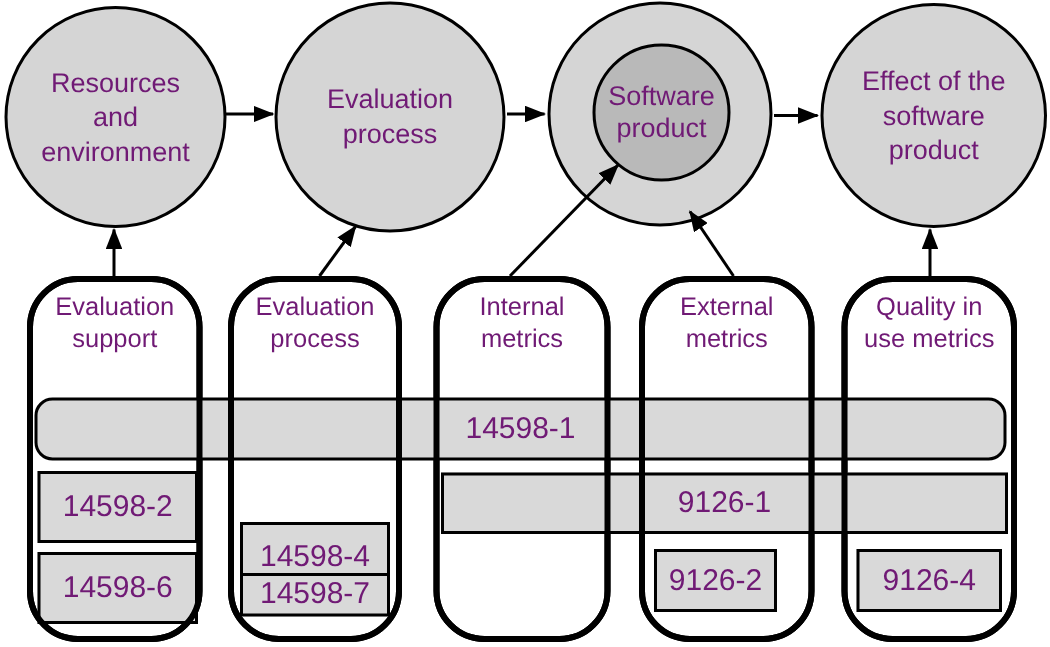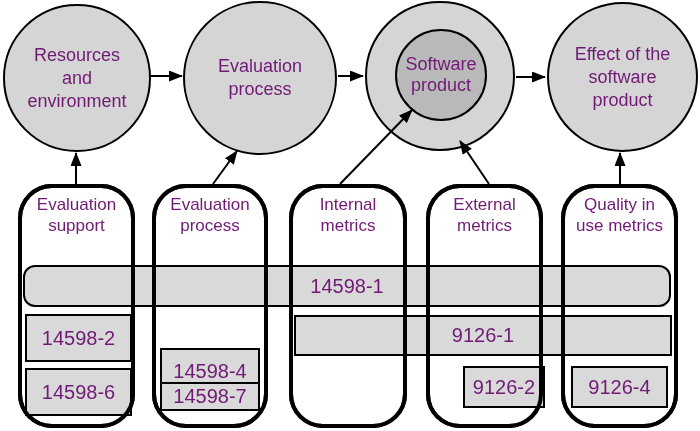--- a/index.html
+++ b/index.html
@@ -91,21 +91,21 @@
   <div class="pill-border-overlay" style="left:289px;top:184px;width:118px;height:244px;"></div>
   <div class="pill-border-overlay" style="left:426px;top:184px;width:117px;height:244px;"></div>
   <div class="pill-border-overlay" style="left:561px;top:184px;width:117px;height:244px;"></div>
 
   <div class="sbox" style="left:25px;top:314px;width:107px;height:48px;">14598-2</div>
   <div class="sbox" style="left:25px;top:368px;width:107px;height:48px;">14598-6</div>
 
   <div class="sbox" style="left:160px;top:348px;width:100px;height:46px;">14598-4</div>
   <div class="sbox" style="left:160px;top:382px;width:100px;height:29px;">14598-7</div>
 
-  <div class="sbox" style="left:463px;top:366px;width:82px;height:42px;">9126-2</div>
+  <div class="sbox" style="left:436px;top:366px;width:82px;height:42px;">9126-2</div>
   <div class="sbox" style="left:571px;top:366px;width:97px;height:42px;">9126-4</div>
 
   <svg class="arrows" width="700" height="431" viewBox="0 0 700 431">
     <defs>
       <marker id="ah" markerUnits="userSpaceOnUse" markerWidth="14" markerHeight="11" refX="13" refY="5.5" orient="auto">
         <path d="M0,0 L14,5.5 L0,11 Z" fill="#000"></path>
       </marker>
     </defs>
 
     <line x1="150" y1="76" x2="182" y2="76" stroke="#000" stroke-width="2" marker-end="url(#ah)"></line>

